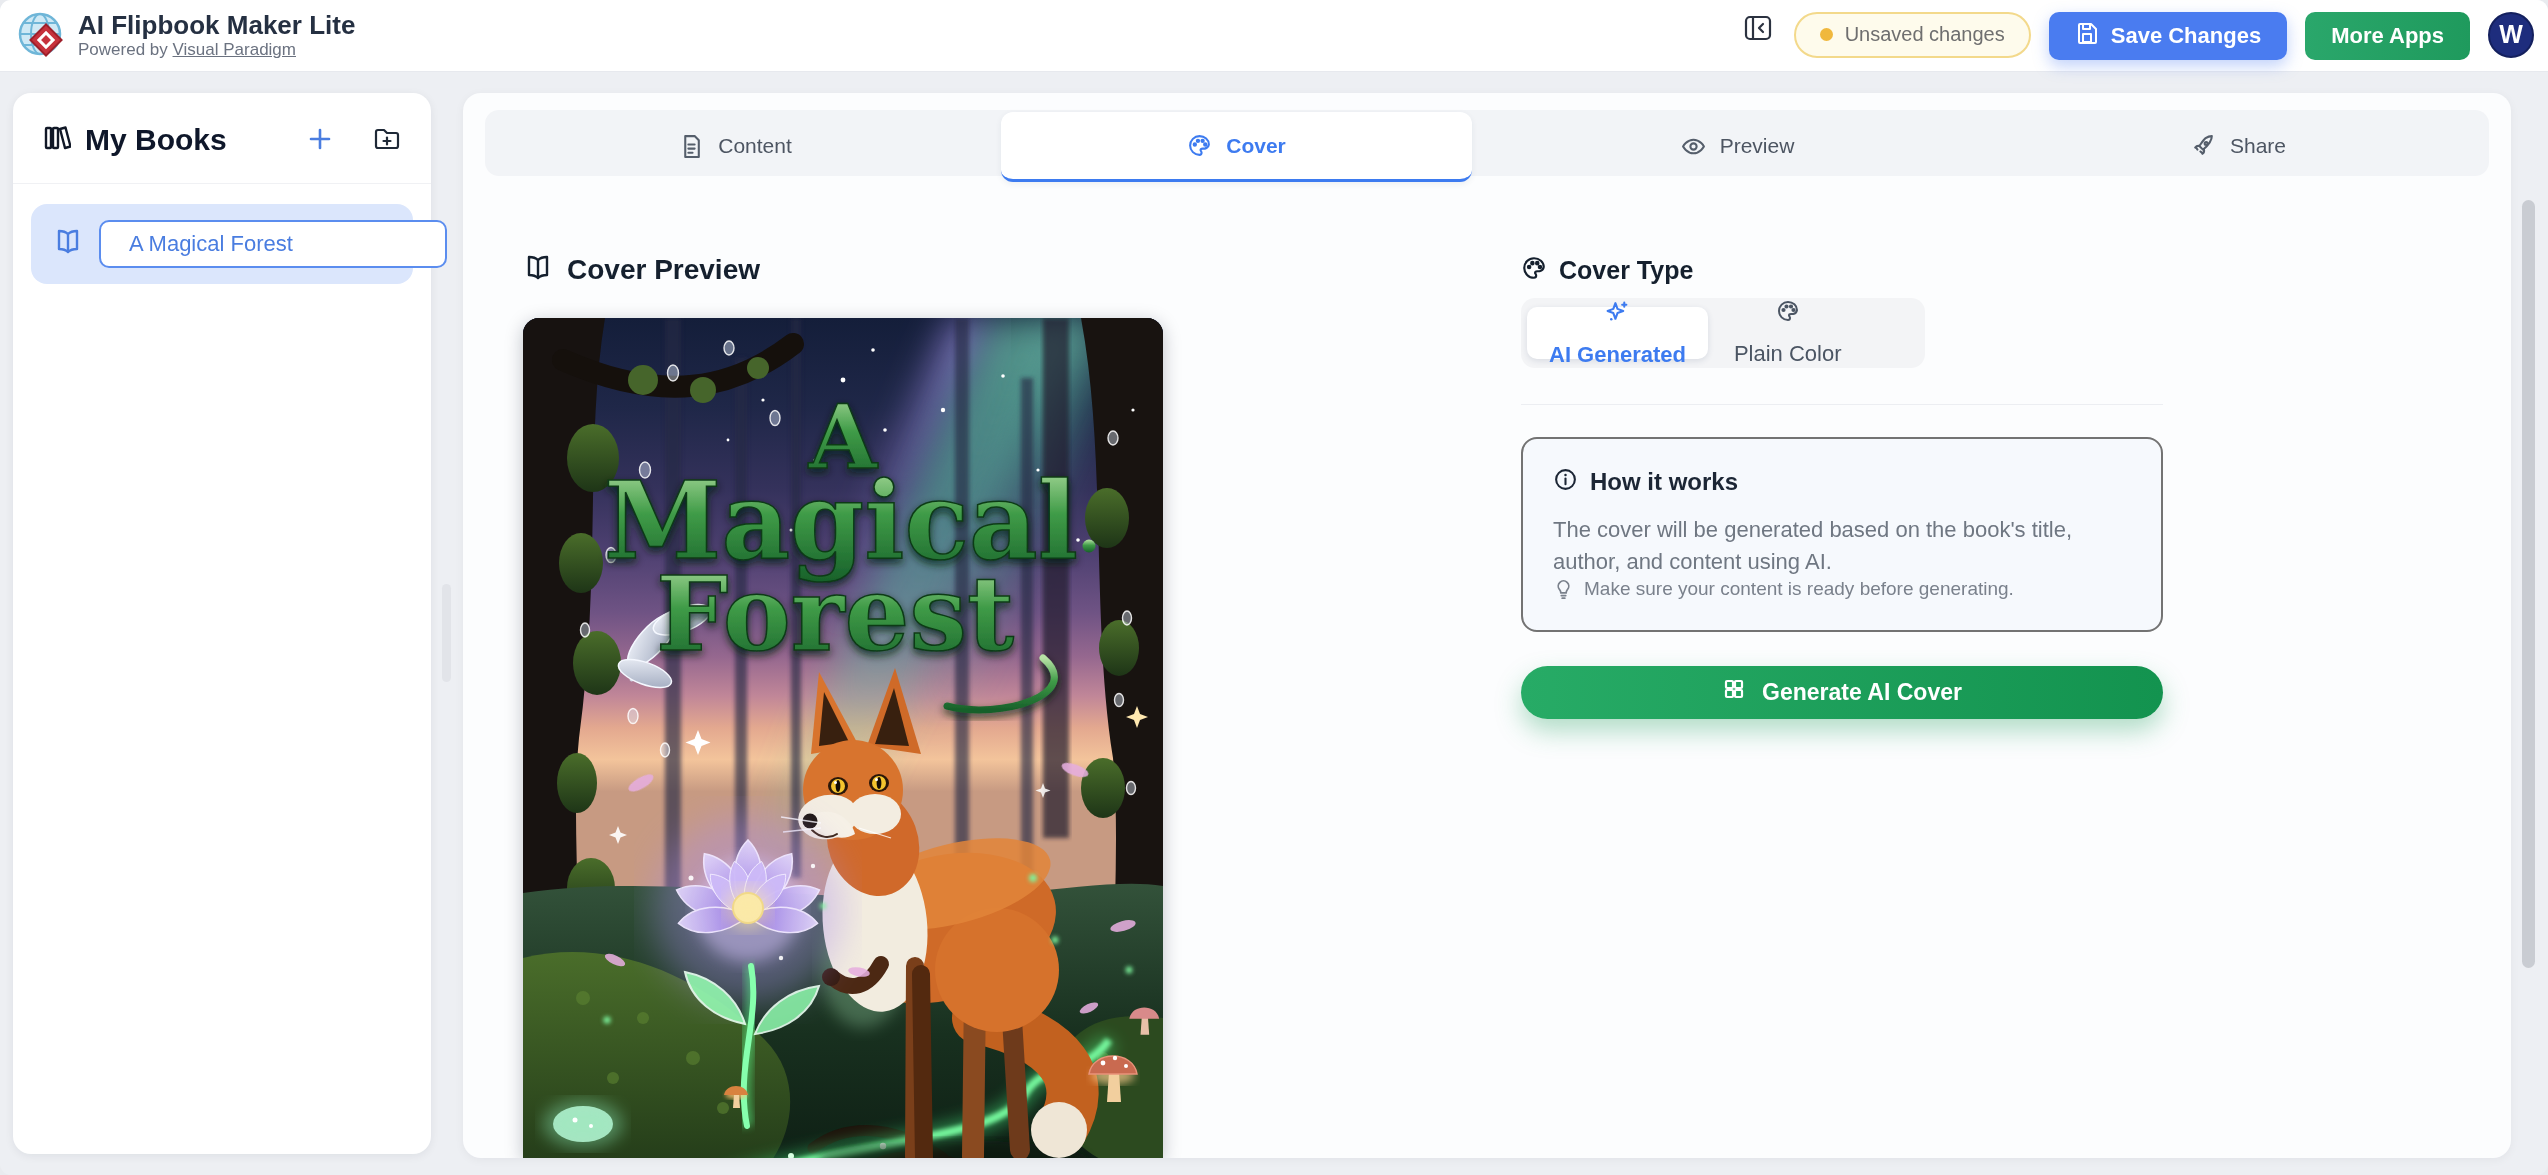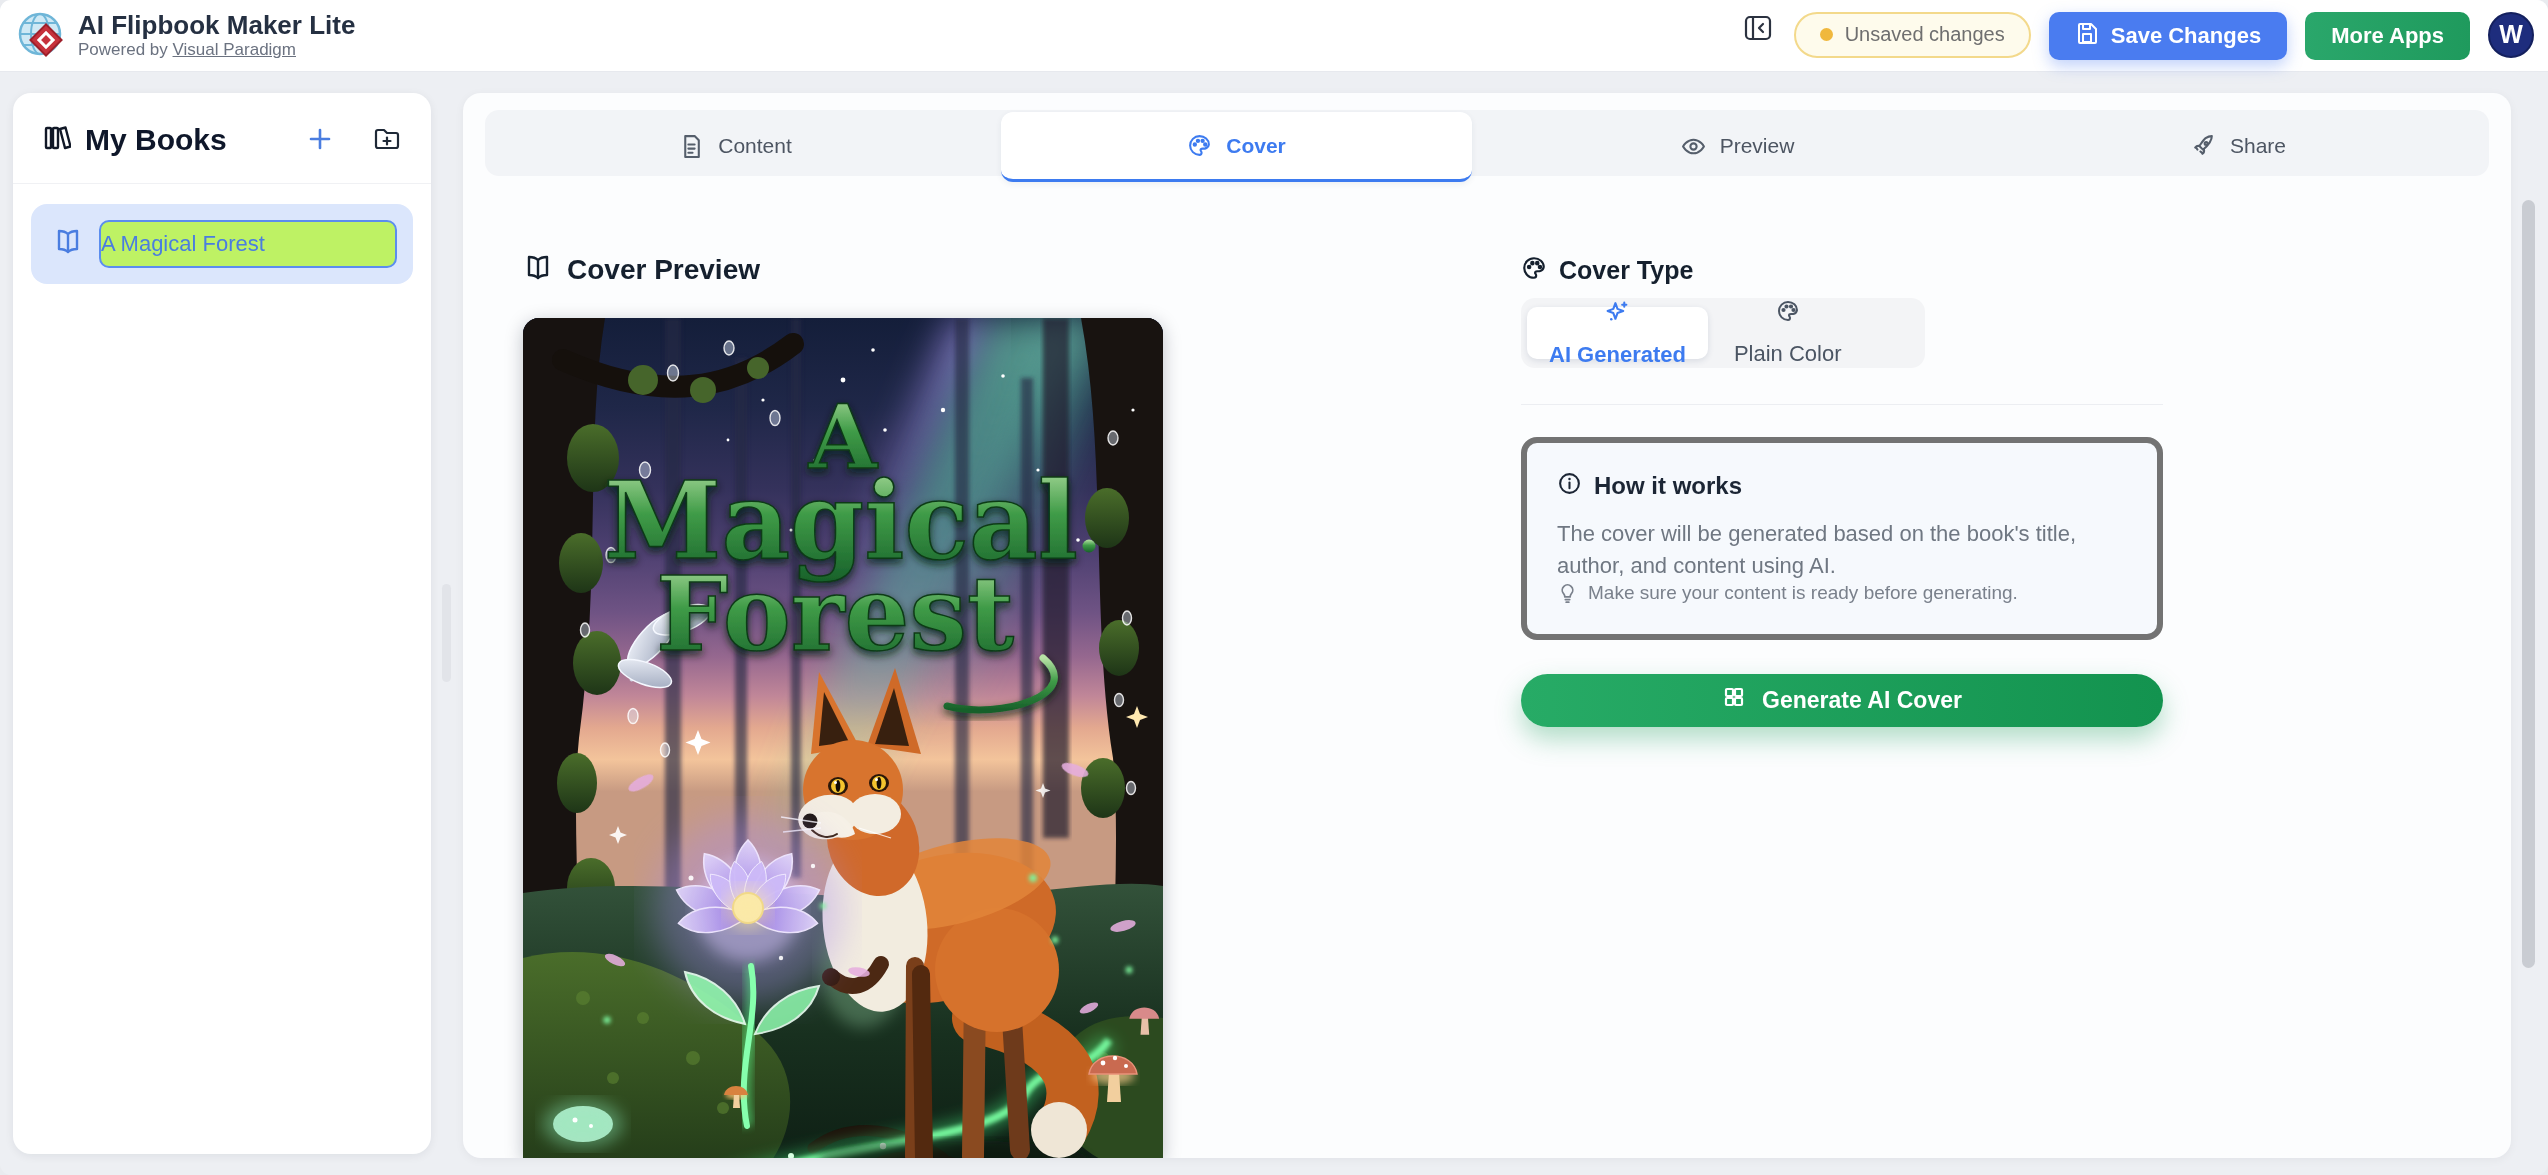--- a/index.html
+++ b/index.html
@@ -31,22 +31,22 @@
   
   .sidebar { position:absolute; left:13px; top:93px; width:418px; height:1061px; background:#ffffff;
              border-radius:18px; box-shadow:0 2px 10px rgba(15,23,42,.07); z-index:2; }
   .sb-head { display:flex; align-items:center; padding:30px 30px 0 30px; gap:14px; }
   .sb-title { font-size:30px; font-weight:bold; color:#0f172a; }
   .sb-actions { margin-left:auto; display:flex; align-items:center; gap:40px; }
   .icon-btn { background:none; border:none; cursor:pointer; display:flex; align-items:center; justify-content:center; padding:0;}
   .sb-divider { height:1px; background:#f0f1f4; margin-top:26px; }
   .book-item { margin:20px 18px 0 18px; height:80px; background:#dbe6fc; border-radius:16px;
                display:flex; align-items:center; padding:0 16px 0 22px; gap:16px; cursor:pointer; }
-  .book-input { flex:1; height:48px; border:2px solid #5b8def; border-radius:10px; background:#bef264;
-                color:#4a7de0; font-size:22px; padding:0 0; font-family:"Liberation Sans",sans-serif; outline:none; }
+  .book-input { flex:1; height:48px; border:2px solid #5b8def; border-radius:10px; background:#ffffff;
+                color:#4a7de0; font-size:22px; padding:0 28px; font-family:"Liberation Sans",sans-serif; outline:none; }
 
   
   .resize-handle { position:absolute; left:442px; top:584px; width:9px; height:98px; border-radius:5px;
                    background:#e2e4e9; cursor:col-resize; z-index:3;}
 
   
   .main-card { position:absolute; left:463px; top:93px; width:2048px; height:1065px; background:#fcfdfe;
                border-radius:18px; box-shadow:0 2px 10px rgba(15,23,42,.05); overflow:hidden; z-index:1; }
   .tabbar { margin:17px 22px 0 22px; height:66px; background:#f2f4f7; border-radius:14px;
             display:grid; grid-template-columns:repeat(4,1fr); align-items:center; }
@@ -73,21 +73,21 @@
 
   
   .right-panel { position:absolute; left:1058px; top:205px; width:642px; }
   .segmented { width:404px; height:70px; background:#f3f4f6; border-radius:14px; display:flex;
                align-items:center; padding:6px; gap:4px; }
   .seg-opt { display:flex; align-items:center; justify-content:center; gap:12px; height:52px; padding:2px 22px;
              border:none; background:transparent; border-radius:10px; font-family:"Liberation Sans",sans-serif;
              font-size:22px; color:#4b5563; cursor:pointer;flex-direction:column; }
   .seg-active { background:#ffffff; color:#3d7bf0; font-weight:bold; box-shadow:0 2px 6px rgba(30,50,90,.12); }
   .panel-divider { height:1px; background:#eceef2; margin-top:36px; width:642px; }
-  .how-box { margin-top:32px; width:642px; background:#f6f9fd; border:6px solid #737373;
+  .how-box { margin-top:32px; width:642px; background:#f6f9fd; border:2px solid #737373;
              border-radius:16px; padding:28px 44px 26px 30px; }
   .how-title-row { display:flex; align-items:center; gap:12px; color:#1c2635; }
   .how-title { font-size:24px; font-weight:bold; }
   .how-body { margin-top:18px; font-size:22px; line-height:1.45; color:#6f7782; }
   .how-tip { display:flex; align-items:flex-start; gap:10px; font-size:19px; color:#7a818c; }
   .btn-generate { margin-top:34px; width:642px; height:53px; border:none; border-radius:27px;
                   background:linear-gradient(90deg,#27ab66,#13934f); color:#fff; font-weight:bold;
                   font-size:23px; font-family:"Liberation Sans",sans-serif; display:flex; align-items:center;
                   justify-content:center; gap:16px; cursor:pointer;
                   box-shadow:0 12px 26px rgba(35,160,95,.35); }

